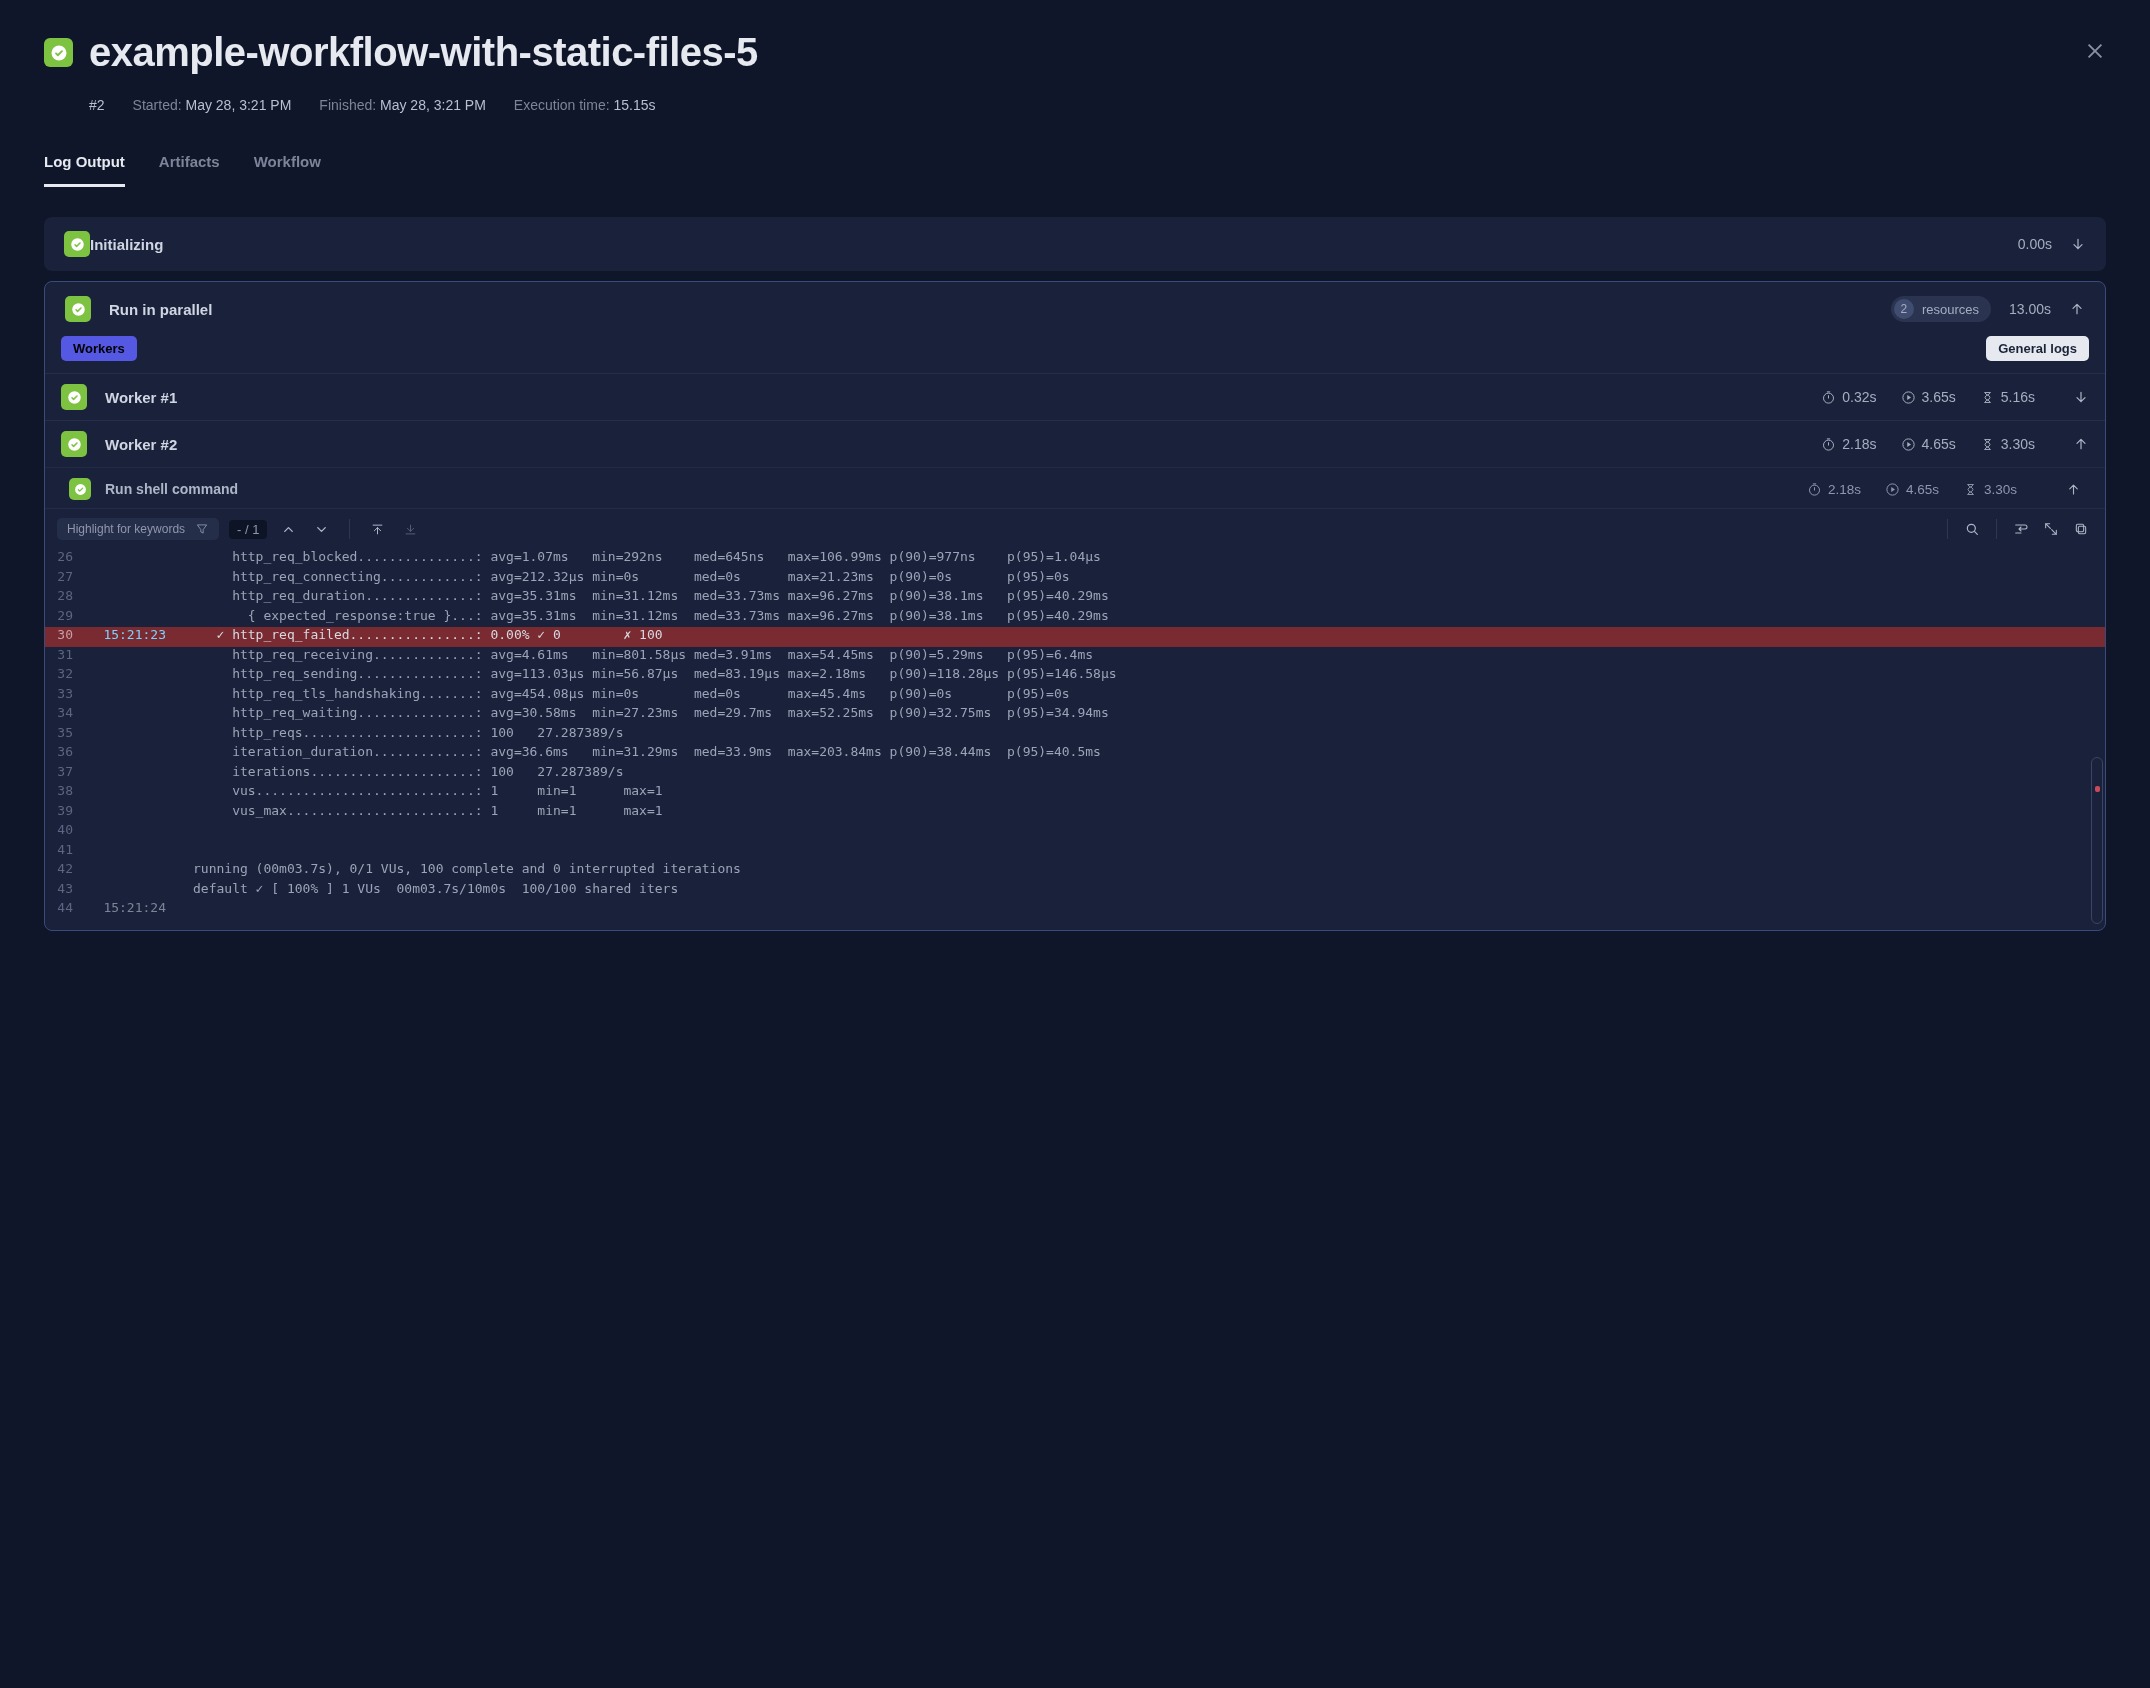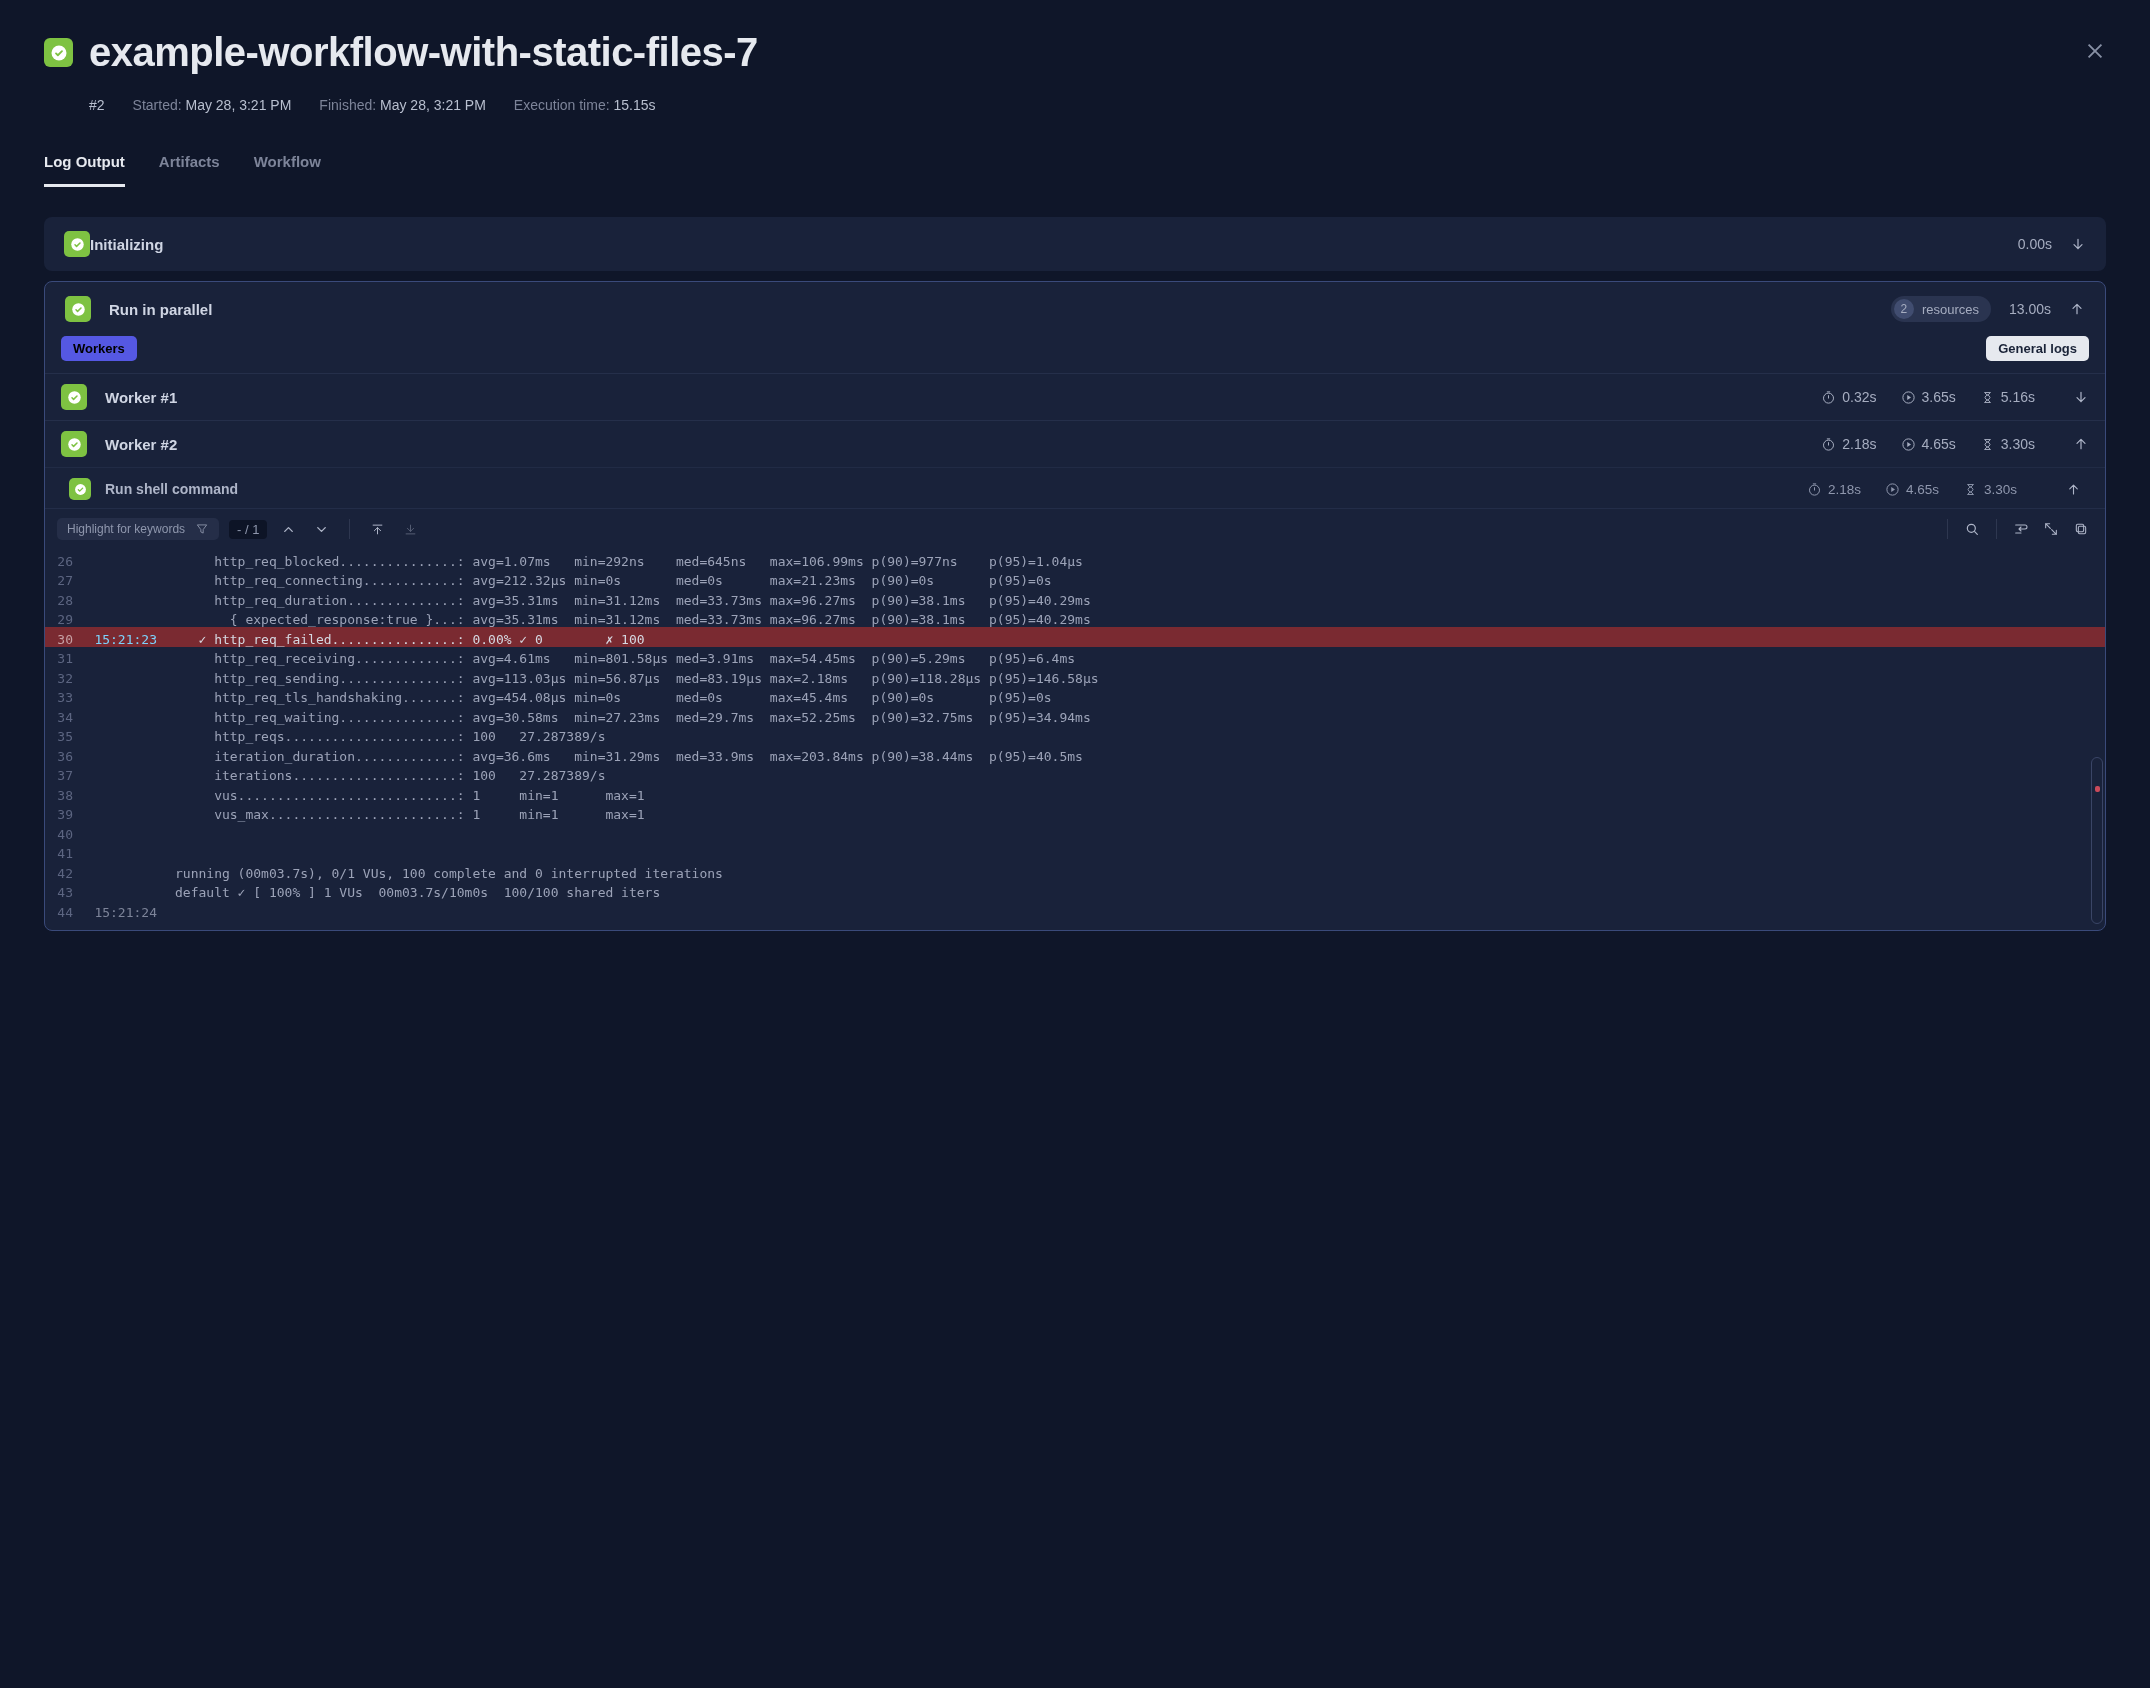--- a/index.html
+++ b/index.html
@@ -94,21 +94,21 @@
   .tb-icon { color:#aeb5c8; padding:4px; cursor:pointer; display:inline-flex;}
   .tb-sep { width:1px; height:20px; background:#2e3750; margin:0 6px;}
   .tb-right { margin-left:auto; display:flex; align-items:center; gap:6px;}
 
   
   .log-area {
     font-family: "SF Mono", ui-monospace, Menlo, Consolas, monospace;
     font-size: 13px; color:#9ca3b8; position:relative;
     padding-bottom: 10px;
   }
-  .log-line { display:flex; height:19.5px; align-items:flex-end; white-space:pre;}
+  .log-line { display:flex; height:19.5px; align-items:flex-start; white-space:pre;gap:9px;}
   .log-line.failed { background:#7a2a31; color:#d6d9e2;}
   .ln { width:38px; text-align:right; color:#5c6581; padding-right:10px; user-select:none;}
   .log-line.failed .ln { color:#c6a0a4;}
   .ts { width:92px; text-align:right; color:#7d8499; padding-right:18px;}
   .log-line.failed .ts { color:#7dd3fc;}
   .txt { flex:1; }
   .scrollbar-track {
     position:absolute; right:2px; top:208px; bottom:6px; width:12px;
     border:1px solid #3a4566; border-radius:6px;
   }
@@ -178,21 +178,21 @@
   </defs>
 </svg>
 
 <div class="header">
   <div class="title-row">
     <div class="status-badge">
       <svg viewBox="0 0 24 24">
           <use href="#check"></use>
         </svg>
     </div>
-    <div class="title">example-workflow-with-static-files-7</div>
+    <div class="title">example-workflow-with-static-files-5</div>
   </div>
   <div class="close-btn">
     <svg viewBox="0 0 24 24" width="22" height="22">
         <use href="#x"></use>
       </svg>
   </div>
   <div class="meta-row">
     <span class="val">#2</span>
     <span><span>Started:</span> <span class="val">May 28, 3:21 PM</span></span>
     <span><span>Finished:</span> <span class="val">May 28, 3:21 PM</span></span>

